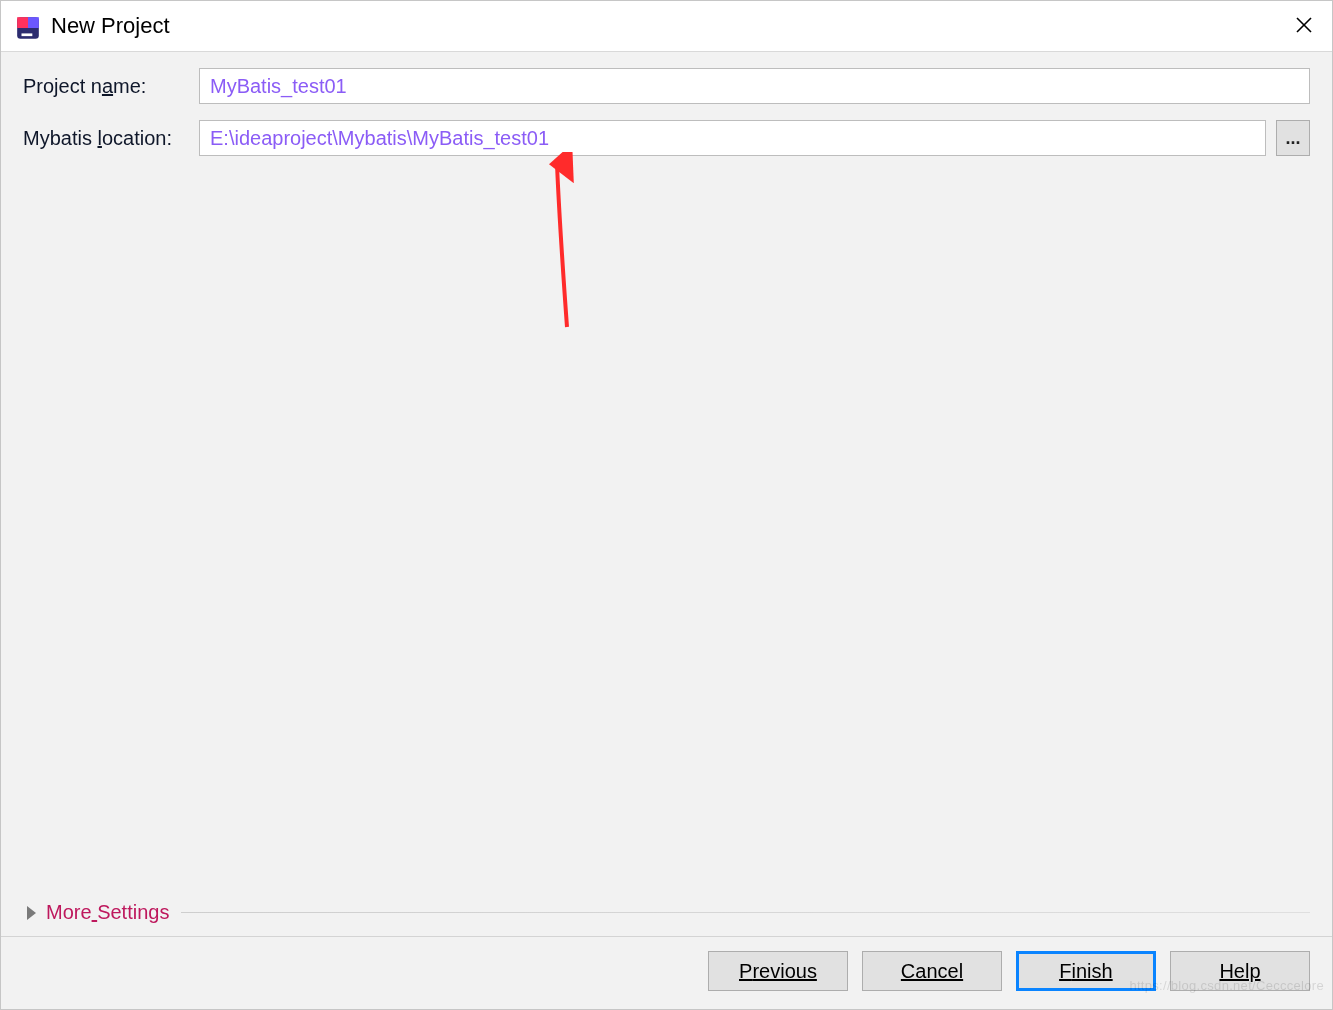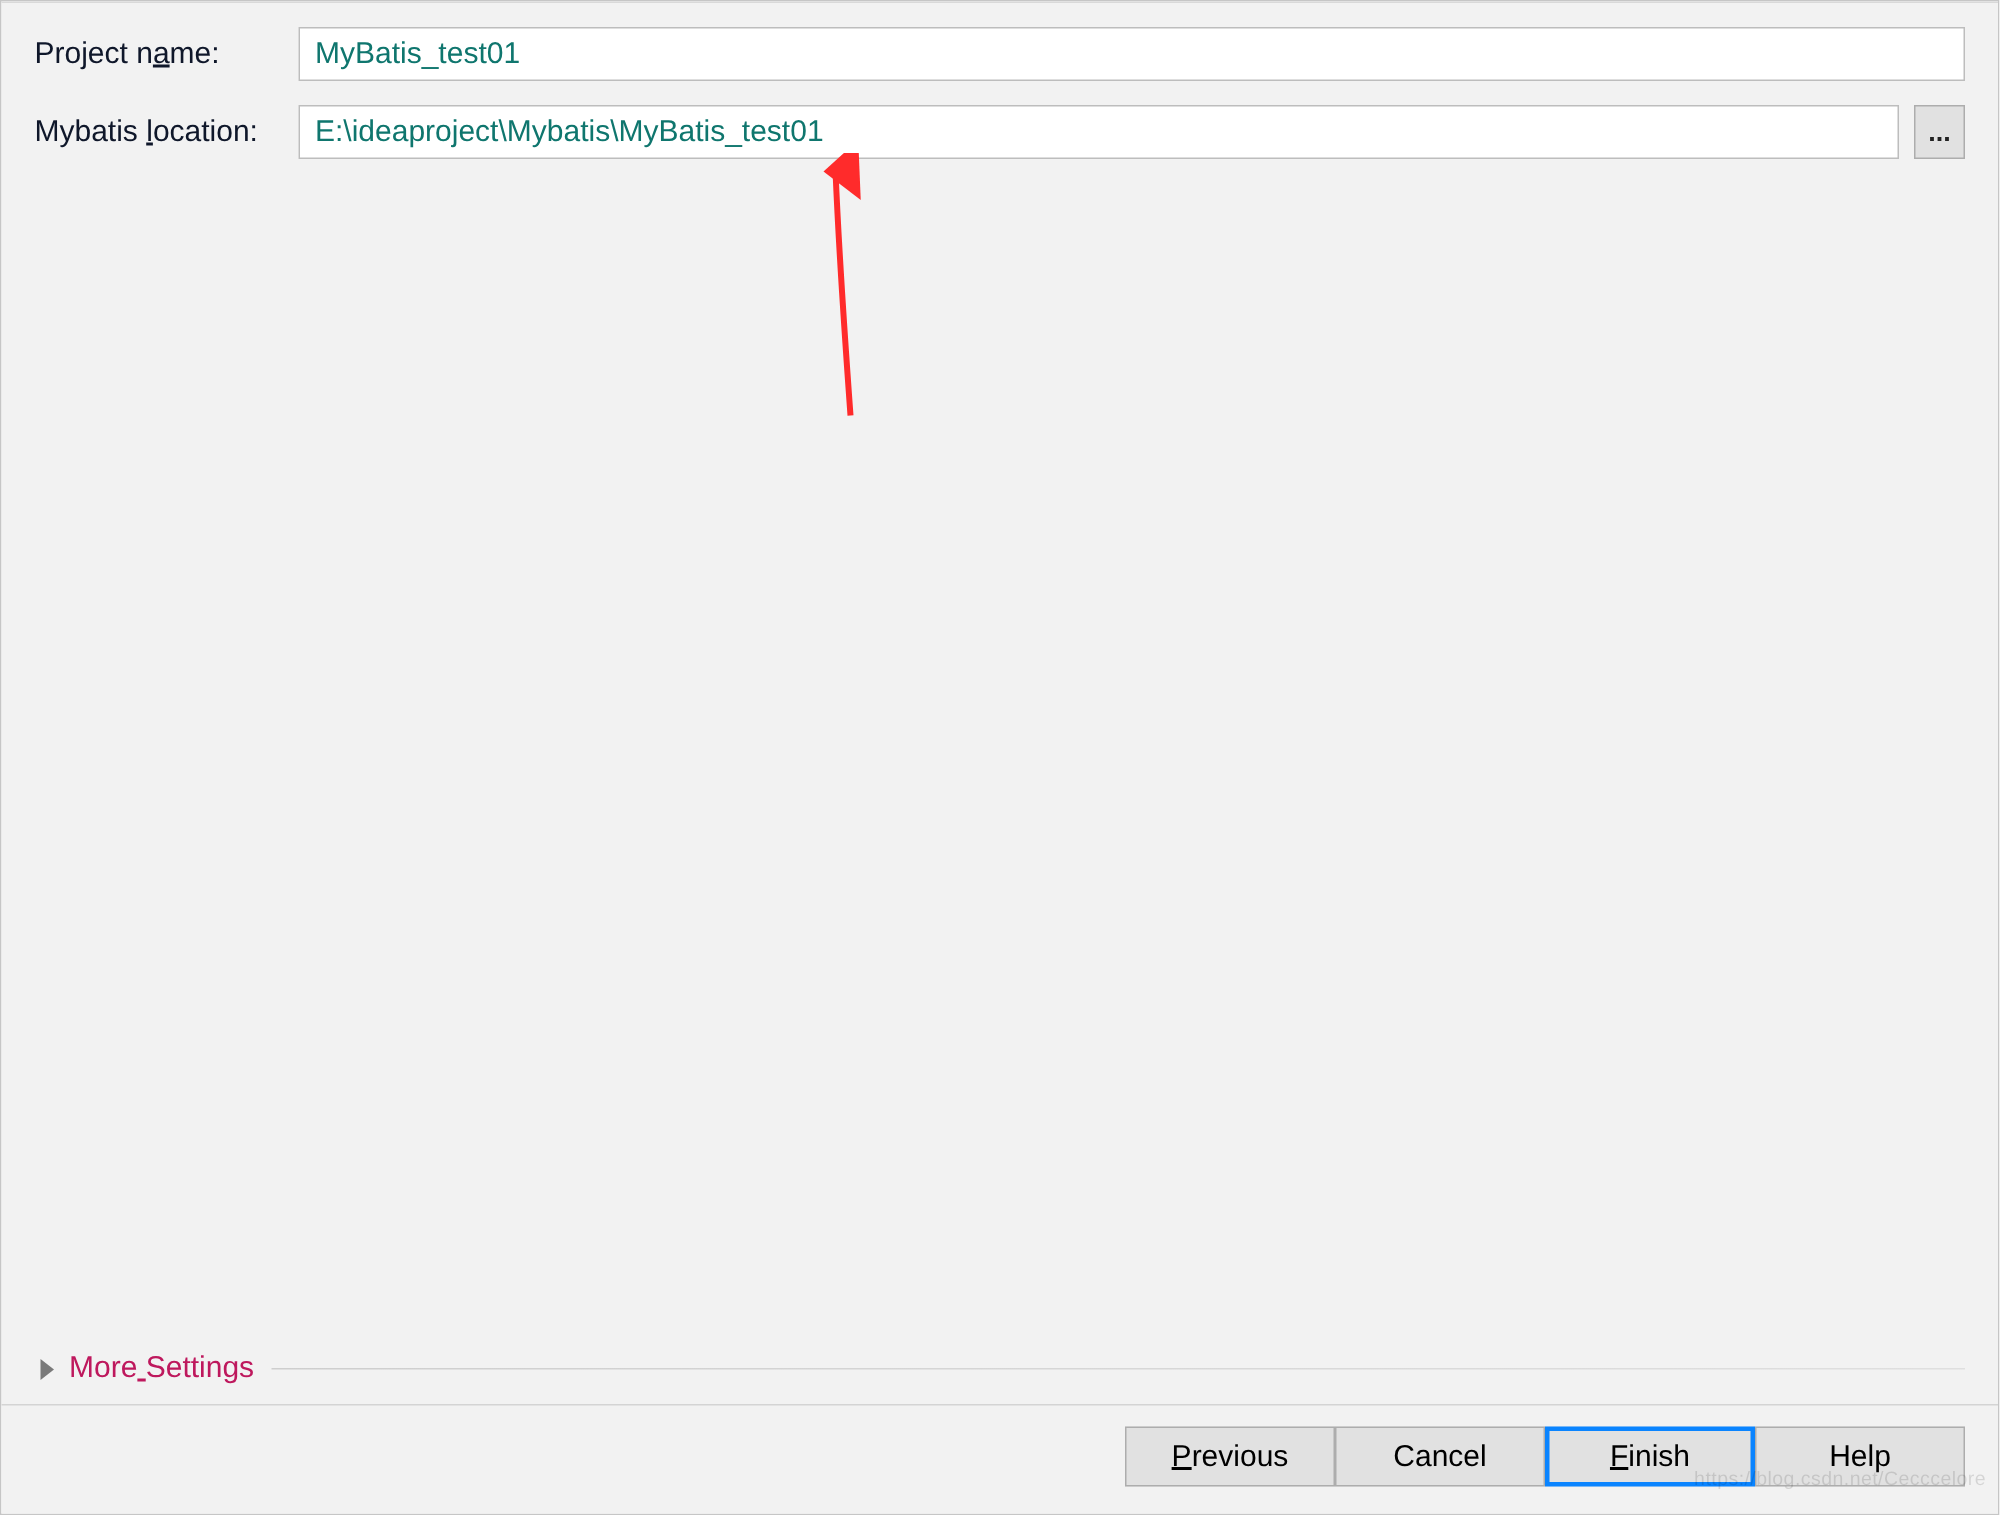--- a/index.html
+++ b/index.html
@@ -81,21 +81,21 @@
       display: flex;
       align-items: stretch;
     }
     input[type="text"].field {
       flex: 1;
       height: 36px;
       border: 1px solid #bdbdbd;
       padding: 4px 10px;
       font-size: 20px;
       font-family: inherit;
-      color: #0f766e;
+      color: #8b5cf6;
       background: #fff;
       outline: none;
     }
     .browse-btn {
       width: 34px;
       height: 36px;
       margin-left: 10px;
       border: 1px solid #adadad;
       background: #e1e1e1;
       font-size: 18px;
@@ -140,21 +140,23 @@
       margin-left: 12px;
       background: linear-gradient(to right, rgba(0,0,0,0.15), rgba(0,0,0,0.08));
     }
 
     
     .footer {
       border-top: 1px solid #d4d4d4;
       padding: 14px 22px 18px 22px;
       display: flex;
       justify-content: flex-end;
+      gap: 14px;
       background: #f2f2f2;
+      text-decoration: underline;
     }
     button.wiz {
       width: 140px;
       height: 40px;
       border: 1px solid #adadad;
       background: #e1e1e1;
       font-size: 20px;
       font-family: inherit;
       cursor: pointer;
       color: #000;
@@ -174,20 +176,37 @@
       letter-spacing: 0.3px;
       pointer-events: none;
       font-family: Arial, sans-serif;
     }
   </style>
 </head>
 <body>
 
 <div class="window">
 
+  <div class="titlebar">
+    <span class="app-icon">
+      <svg viewBox="0 0 24 24" width="26" height="26">
+        <rect x="2" y="2" width="20" height="20" rx="3" fill="#2b2b6f"></rect>
+        <rect x="2" y="2" width="10" height="10" fill="#fe315d"></rect>
+        <rect x="12" y="2" width="10" height="10" fill="#6b57ff"></rect>
+        <rect x="6" y="17" width="10" height="2.5" fill="#fff"></rect>
+      </svg>
+    </span>
+    <span class="title-text">New Project</span>
+    <span class="close">
+      <svg width="16" height="16" viewBox="0 0 16 16">
+        <line x1="1" y1="1" x2="15" y2="15" stroke="#000" stroke-width="1.6"></line>
+        <line x1="15" y1="1" x2="1" y2="15" stroke="#000" stroke-width="1.6"></line>
+      </svg>
+    </span>
+  </div>
 
   <div class="body-area">
 
     <div class="form">
       <div class="form-row">
         <div class="form-label">
           <span>Project n</span><span class="mnemonic">a</span><span>me:</span>
         </div>
         <div class="form-input-wrap">
           <input type="text" class="field" value="MyBatis_test01" style="">

